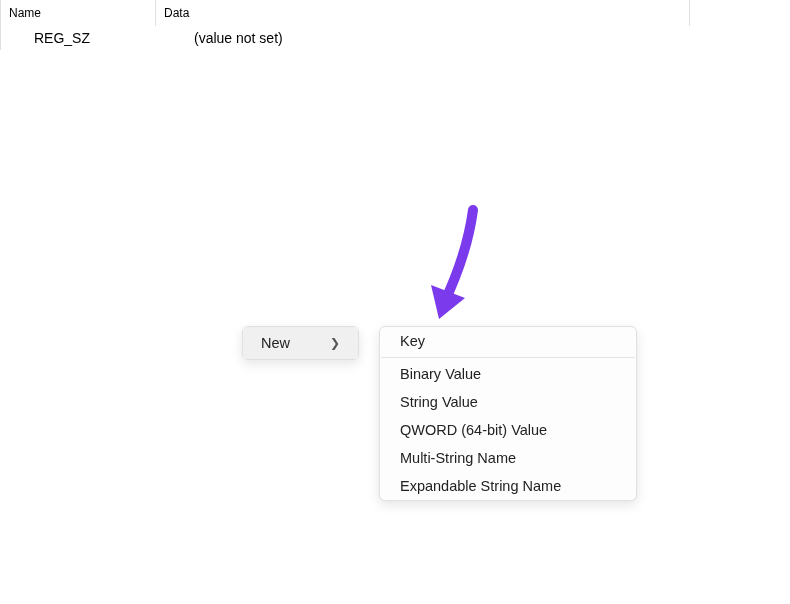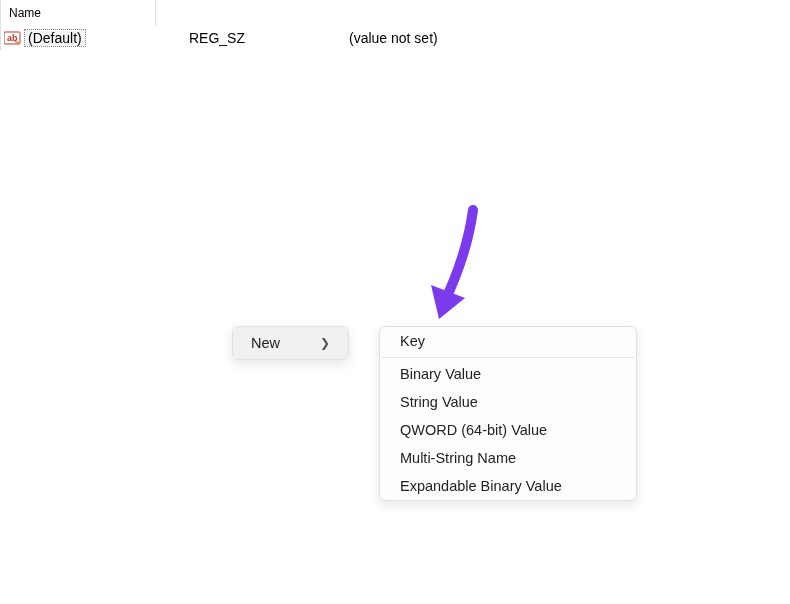--- a/index.html
+++ b/index.html
@@ -73,21 +73,21 @@
     .context-menu {
       position: absolute;
       background: #fdfdfd;
       border: 1px solid #e0e0e0;
       border-radius: 6px;
       box-shadow: 0 4px 12px rgba(0,0,0,0.1);
       font-size: 14.5px;
       color: #222;
     }
     .menu1 {
-      left: 232px;
+      left: 242px;
       top: 326px;
       width: 117px;
       z-index: 2;
     }
     .menu2 {
       left: 379px;
       top: 326px;
       width: 258px;
       z-index: 3;
     }
@@ -120,33 +120,24 @@
       z-index: 1;
       pointer-events: none;
     }
   </style>
 </head>
 <body>
 
 <div class="table-container">
   <div class="table-header">
     <div class="header-cell col-name">Name</div>
+    <div class="header-cell col-data">Data</div>
     <div class="header-cell end-col"></div>
   </div>
   <div class="table-row">
-    <div class="cell cell-name">
-      <span class="reg-icon">
-        <svg viewBox="0 0 18 16">
-          <rect x="0" y="2" width="16" height="12" rx="1" fill="#fff" stroke="#c0392b" stroke-width="1"></rect>
-          <text x="3" y="11" font-size="9" font-weight="bold" fill="#c0392b" font-family="Arial">ab</text>
-          <path d="M 11 11 Q 13 13 15 12" stroke="#e67e22" stroke-width="1.2" fill="none"></path>
-        </svg>
-      </span>
-      <span class="value-name">(Default)</span>
-    </div>
     <div class="cell cell-type">REG_SZ</div>
     <div class="cell cell-data">(value not set)</div>
   </div>
 </div>
 
 <div class="context-menu menu1">
   <div class="menu-item highlighted">
     <span>New</span>
     <span class="submenu-arrow">❯</span>
   </div>
@@ -163,21 +154,21 @@
   <div class="menu-item">
     <span>String Value</span>
   </div>
   <div class="menu-item">
     <span>QWORD (64-bit) Value</span>
   </div>
   <div class="menu-item">
     <span>Multi-String Name</span>
   </div>
   <div class="menu-item">
-    <span>Expandable Binary Value</span>
+    <span>Expandable String Name</span>
   </div>
 </div>
 
 <div class="arrow-annotation">
   <svg width="70" height="130" viewBox="0 0 70 130">
     <path d="M 48 5 Q 42 50 18 100" stroke="#7c3aed" stroke-width="10" fill="none" stroke-linecap="round"></path>
     <path d="M 6 80 L 14 114 L 40 93 Z" fill="#7c3aed"></path>
   </svg>
 </div>
 

